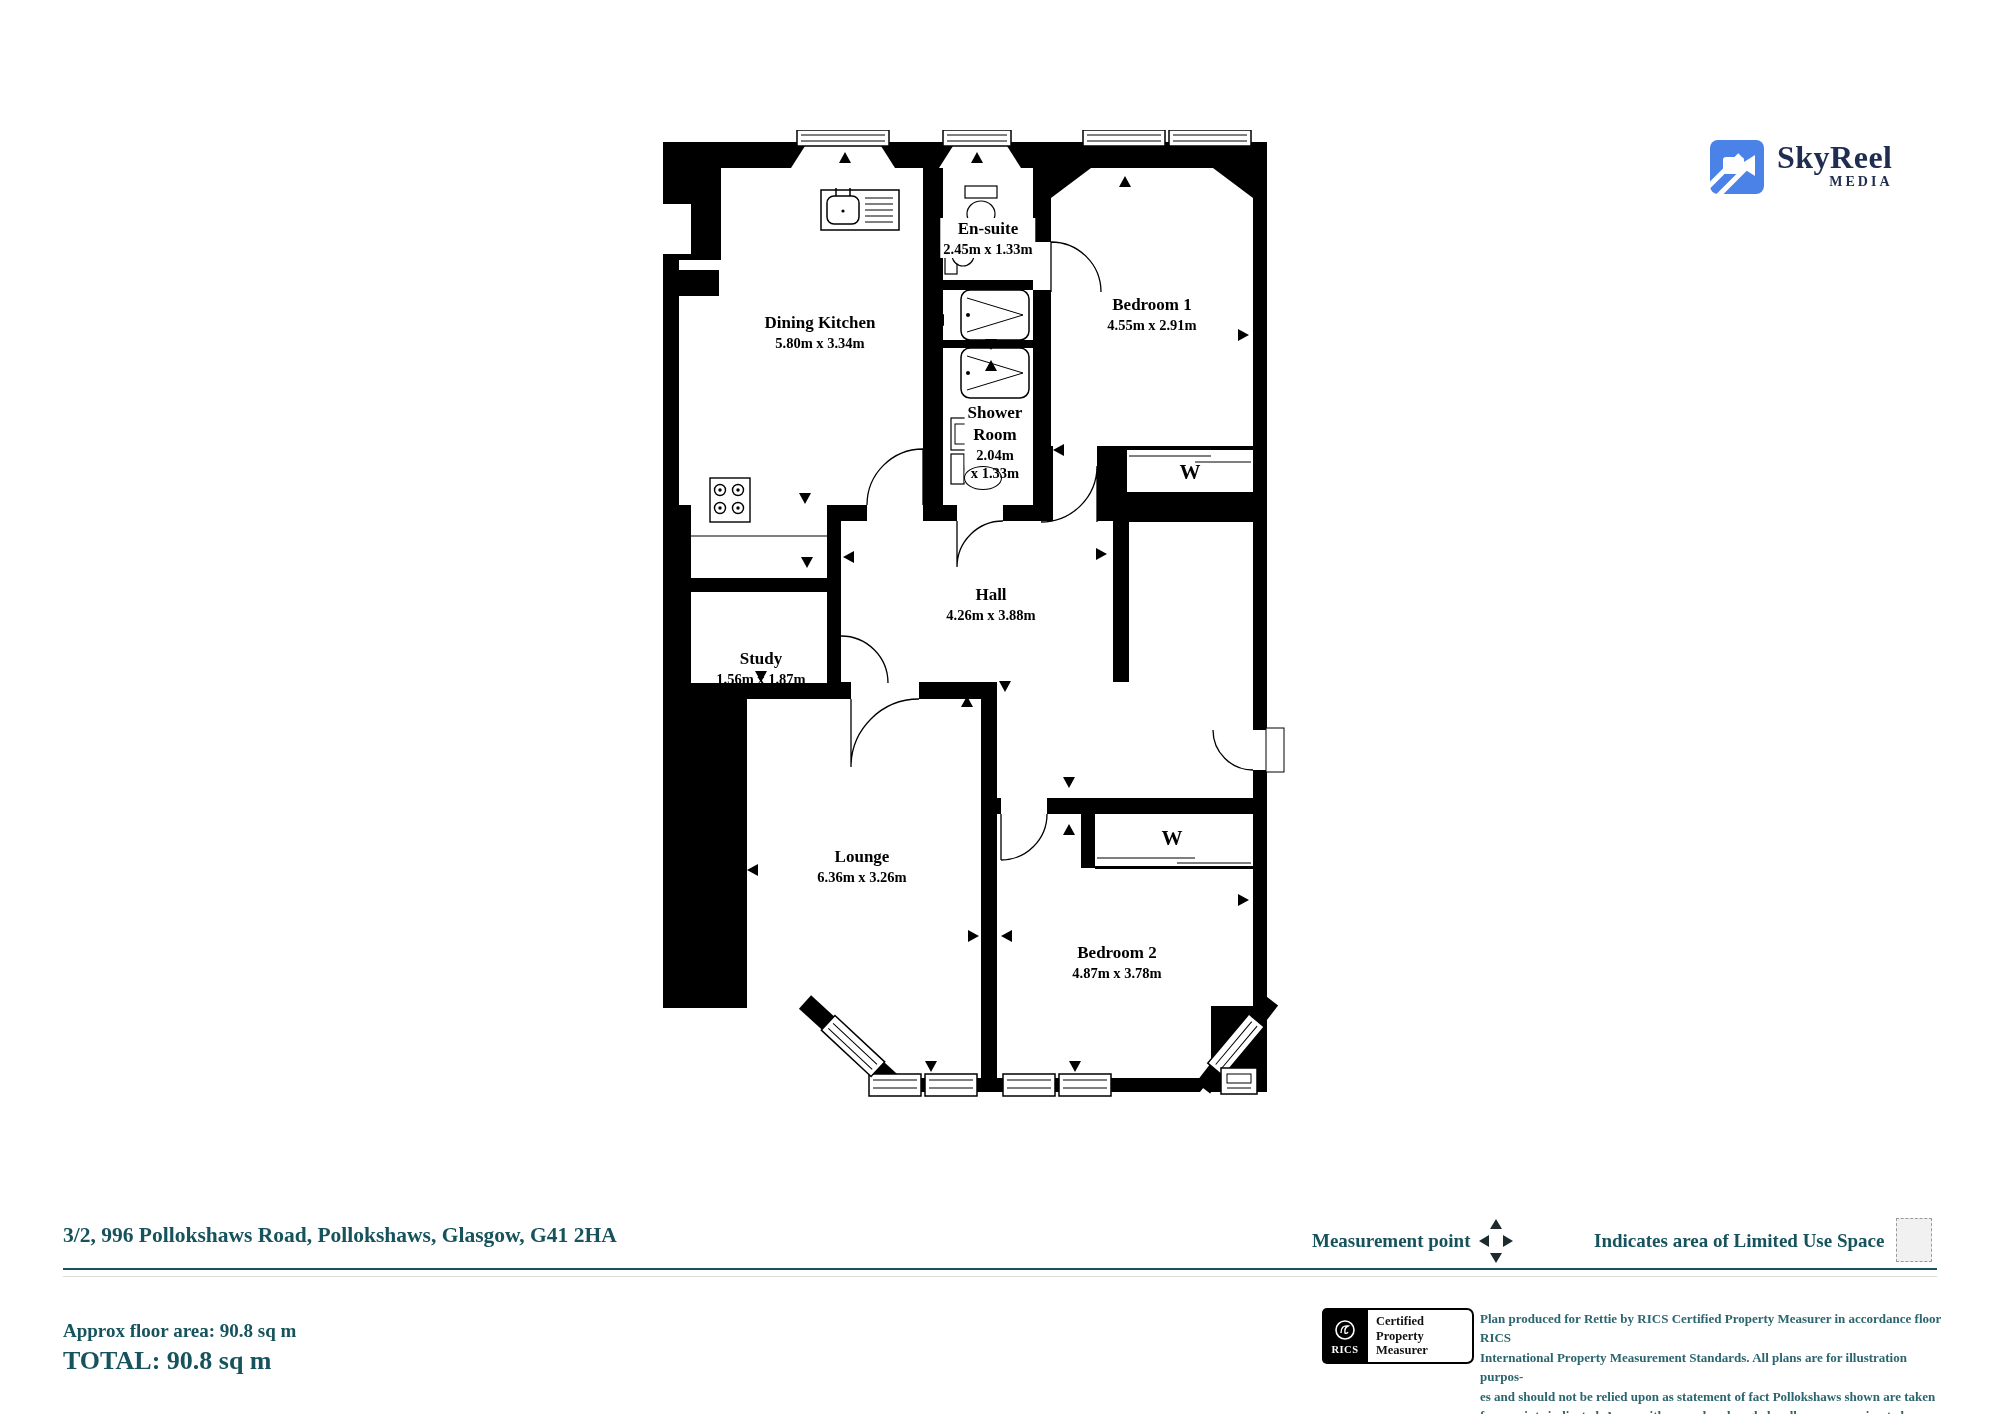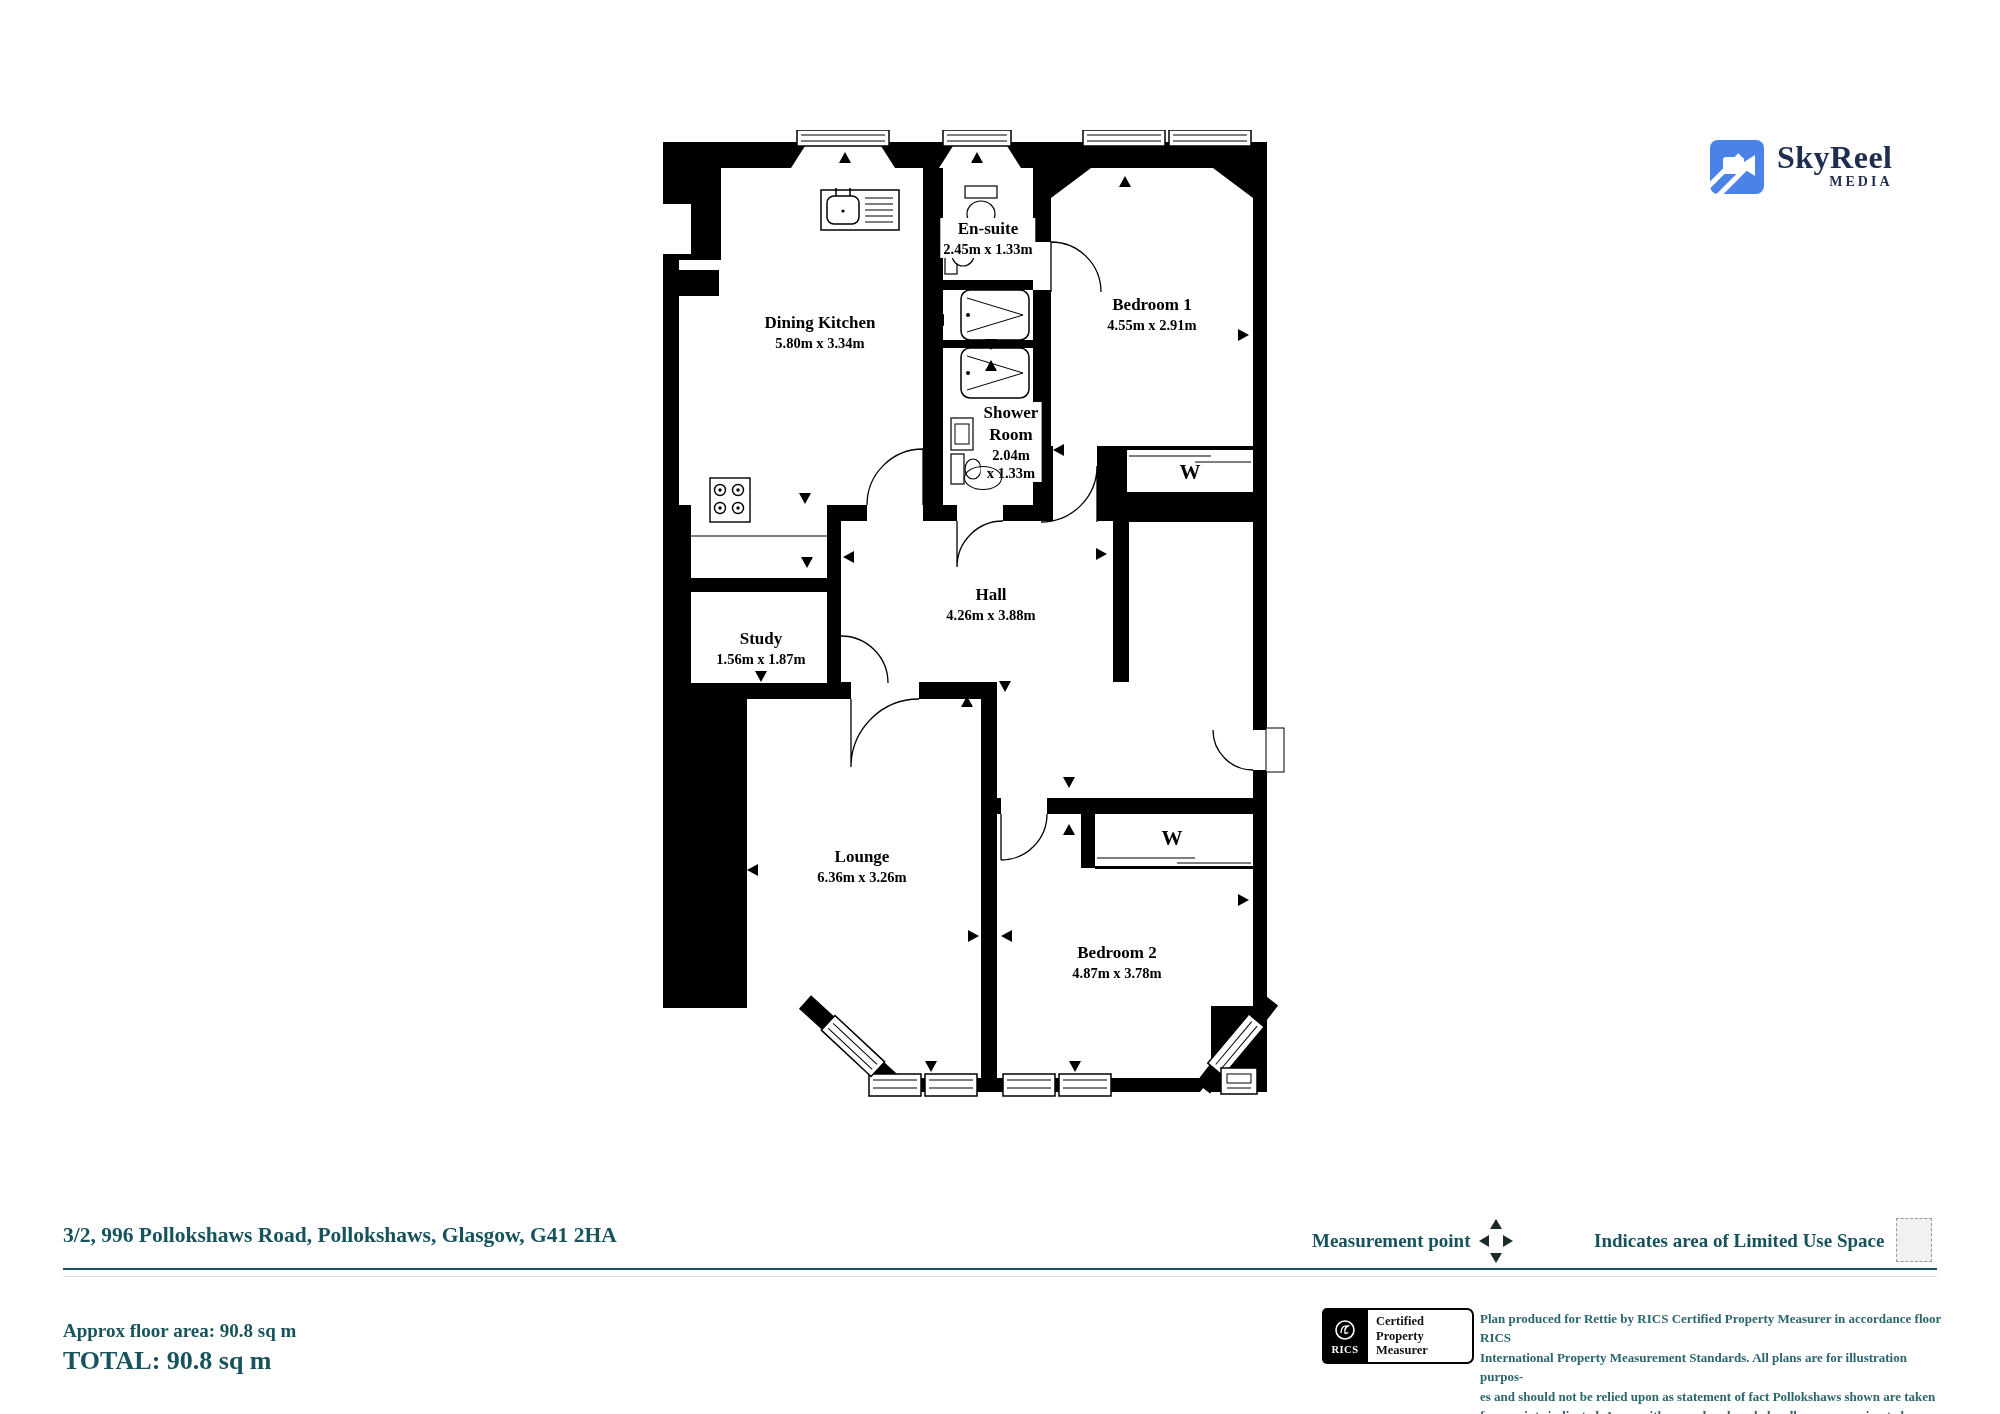--- a/index.html
+++ b/index.html
@@ -252,32 +252,32 @@
       <div class="rdims">5.80m x 3.34m</div>
     </div>
     <div class="rlabel bgwhite" style="left:333px;top:108px">
       <div class="rname">En-suite</div>
       <div class="rdims">2.45m x 1.33m</div>
     </div>
     <div class="rlabel" style="left:497px;top:184px">
       <div class="rname">Bedroom 1</div>
       <div class="rdims">4.55m x 2.91m</div>
     </div>
-    <div class="rlabel bgwhite" style="left:356px;top:312px">
+    <div class="rlabel bgwhite" style="left:340px;top:312px">
       <div class="rname">Shower</div>
       <div class="rname">Room</div>
       <div class="rdims">2.04m</div>
       <div class="rdims">x 1.33m</div>
     </div>
     <div class="oval"></div>
     <div class="rlabel" style="left:336px;top:474px">
       <div class="rname">Hall</div>
       <div class="rdims">4.26m x 3.88m</div>
     </div>
-    <div class="rlabel" style="left:106px;top:518px">
+    <div class="rlabel" style="left:106px;top:538px">
       <div class="rname">Study</div>
       <div class="rdims">1.56m x 1.87m</div>
     </div>
     <div class="rlabel" style="left:207px;top:736px">
       <div class="rname">Lounge</div>
       <div class="rdims">6.36m x 3.26m</div>
     </div>
     <div class="rlabel" style="left:462px;top:832px">
       <div class="rname">Bedroom 2</div>
       <div class="rdims">4.87m x 3.78m</div>

